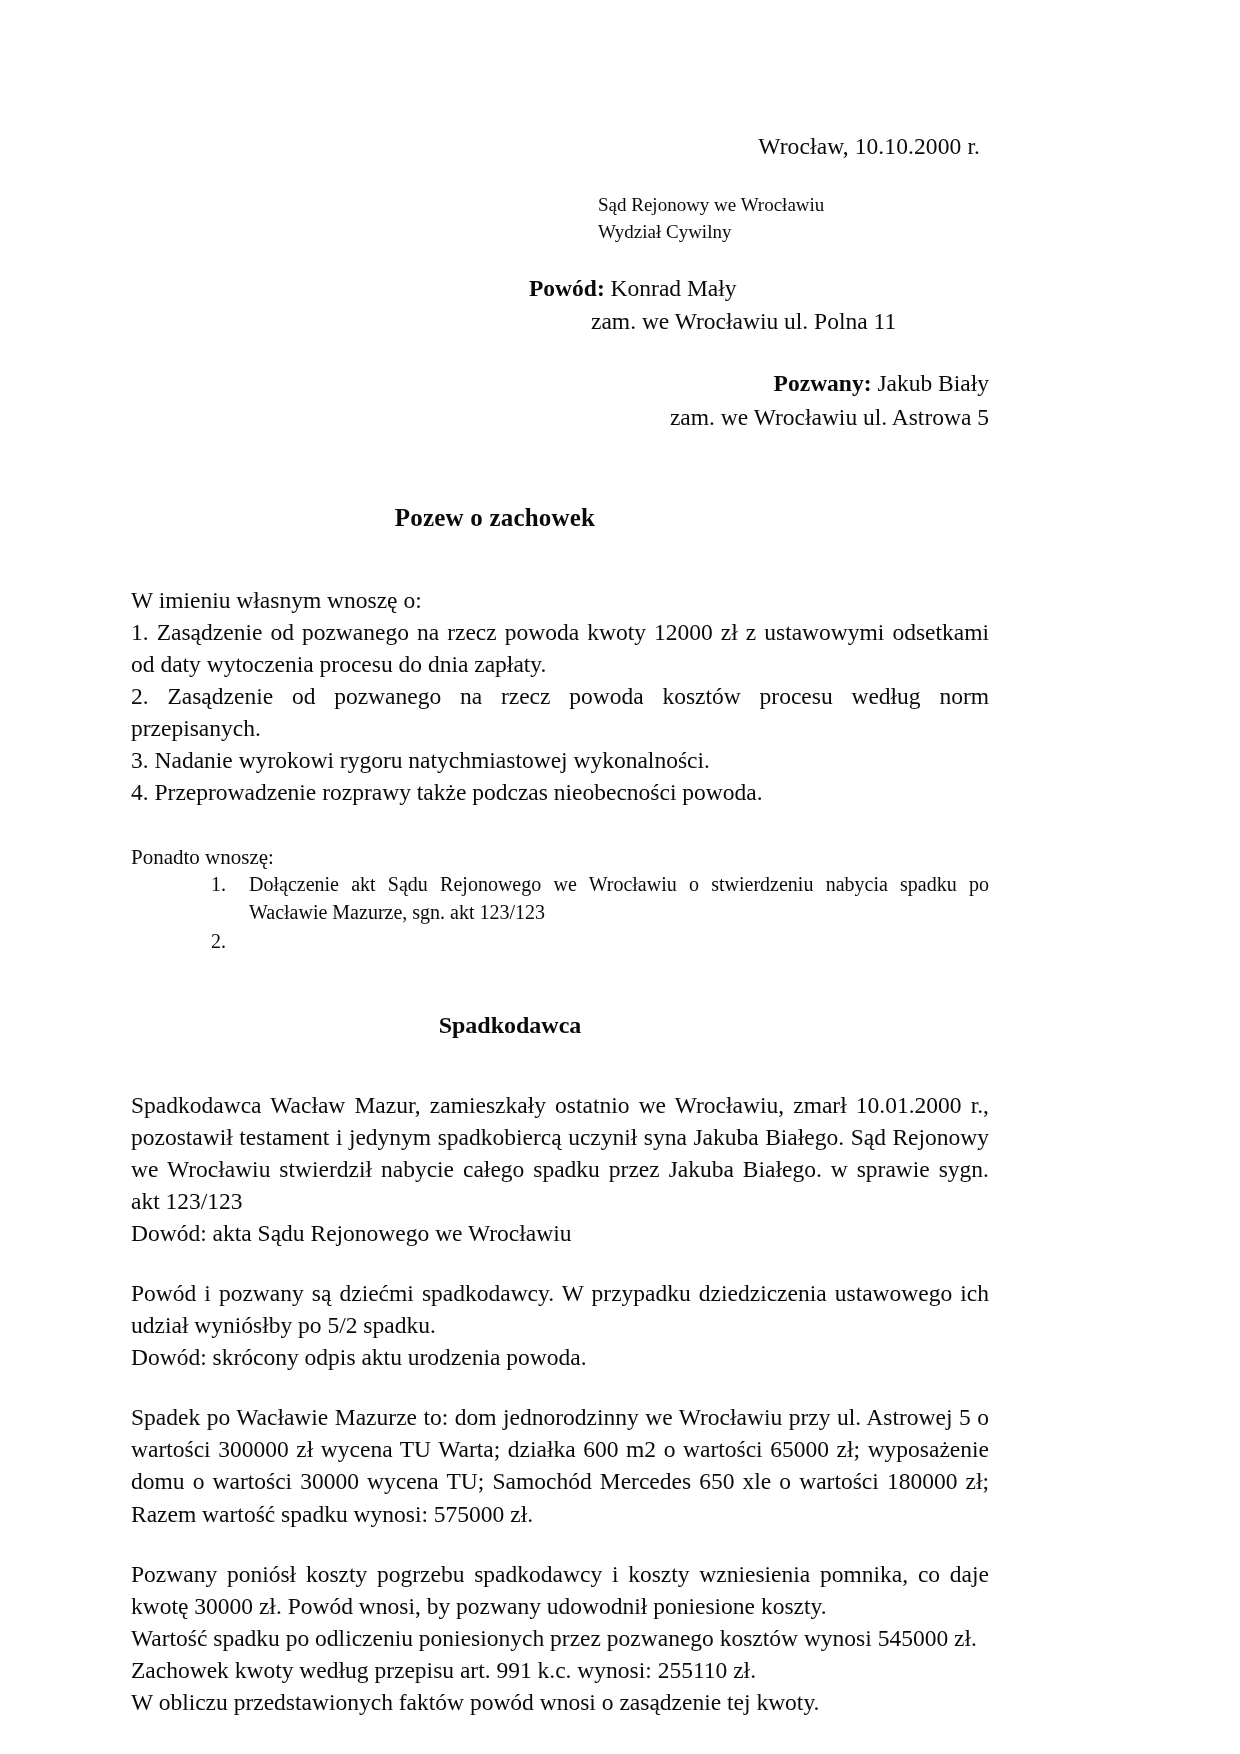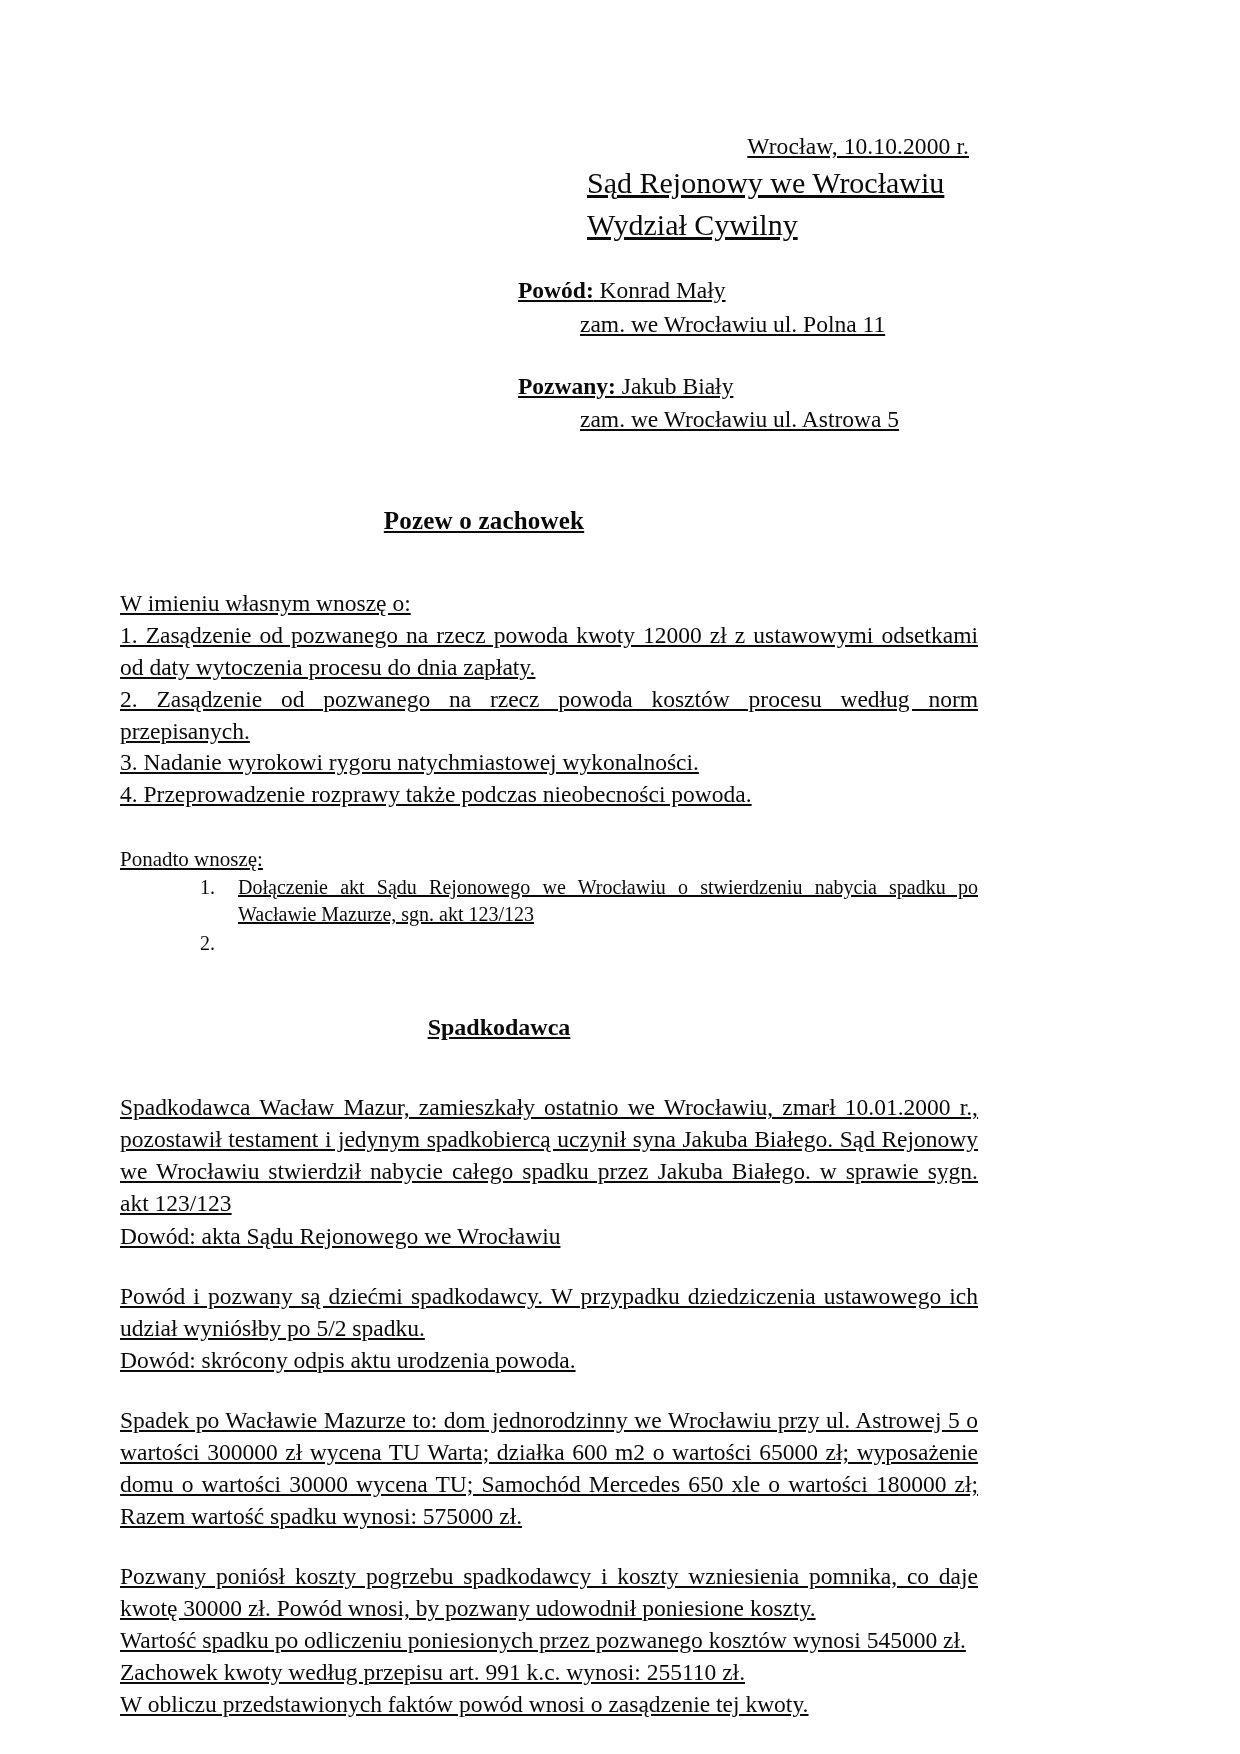--- a/index.html
+++ b/index.html
@@ -14,56 +14,56 @@
     height: 1754px;
     background: #ffffff;
     margin: 0 auto;
     overflow: hidden;
     font-family: "Liberation Serif", "DejaVu Serif", serif;
     color: #0a0a0a;
     box-sizing: border-box;
   }
   .sheet {
     position: absolute;
-    left: 120px;
+    left: 131px;
     top: 0;
     width: 858px;
-    text-decoration: underline;
   }
 
   
   .date-line {
     text-align: right;
     font-size: 23.5px;
     line-height: 1.3;
     margin-top: 131px;
     padding-right: 9px;
     letter-spacing: 0.1px;
   }
 
   .addr-block {
+    margin-top: 29px;
     padding-left: 467px;
-    font-size: 30px;
+    font-size: 19px;
     line-height: 1.43;
   }
   .addr-block .ln { white-space: nowrap; }
 
   .party {
     margin-top: 27px;
     padding-left: 398px;
     font-size: 23.5px;
     line-height: 1.43;
   }
   .party .lbl { font-weight: bold; }
   .party .sub {
     display: block;
     padding-left: 62px;
     white-space: nowrap;
   }
-  .party.defendant { padding-left: 398px; margin-top: 28px; }
+  .party.defendant { padding-left: 398px; margin-top: 28px; text-align: right; }
   .party.defendant .sub { padding-left: 62px; }
 
   .value-line {
     margin-top: 44px;
     font-size: 23.5px;
     line-height: 1.3;
   }
 
   
   .doc-title {

